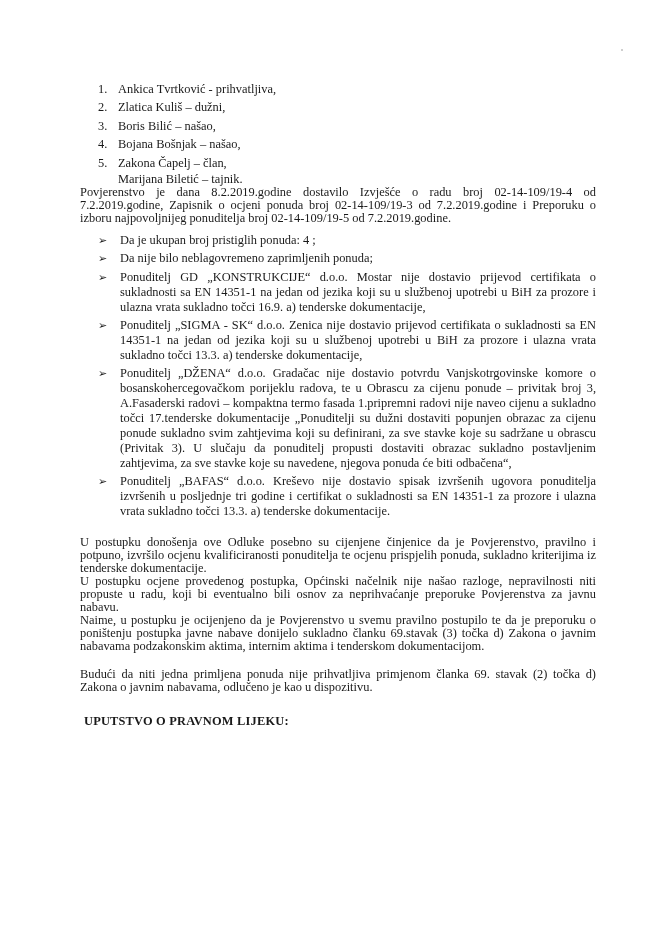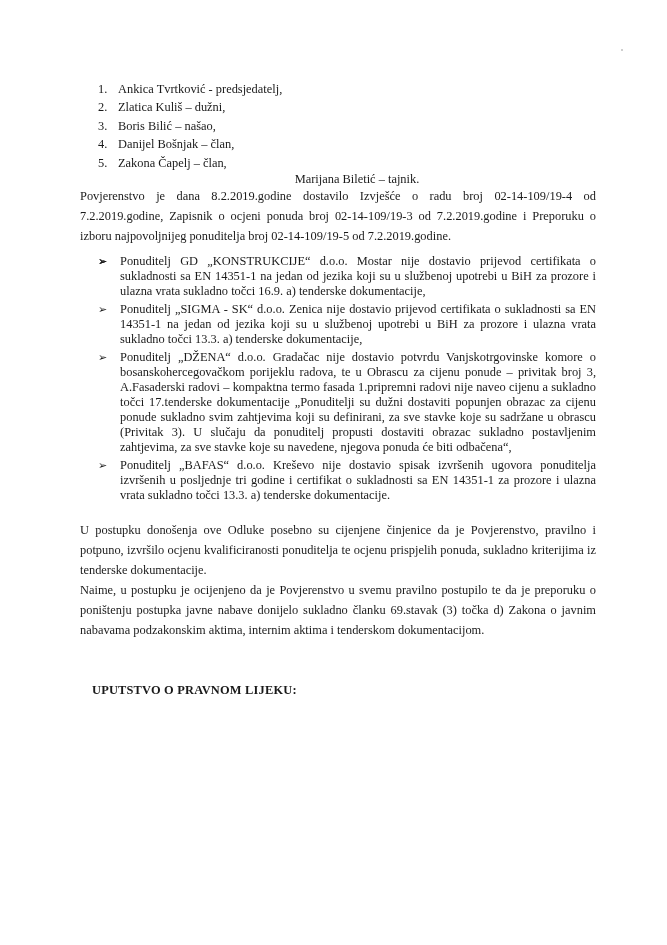--- a/index.html
+++ b/index.html
@@ -2,59 +2,61 @@
 <html><head>
 <meta charset="utf-8">
 <style>
   html, body { margin:0; padding:0; background:#ffffff; }
   body { width:667px; height:945px; position:relative; overflow:hidden;
          font-family:"Liberation Serif", serif; color:#1a1a1a; font-size:12.4px; }
   .page { position:absolute; left:80px; top:80px; width:516px; }
   .members { margin:0; padding:0; list-style:none; }
   .members li { position:relative; padding-left:38px; line-height:18.4px; height:18.4px; white-space:nowrap; }
   .members li .num { position:absolute; left:18px; width:16px; }
-  .p { text-align:justify; line-height:20px; margin:0; }
+  .p { text-align:justify; line-height:13px; margin:0; }
   .bullets { margin:8px 0 0 0; padding:0; list-style:none; }
   .bullets li { position:relative; padding-left:40px; line-height:14.9px; text-align:justify; margin-bottom:3.5px; }
   .bullets li .arrow { position:absolute; left:18px; top:0; font-size:11px; }
   .gap { height:15px; }
-  .heading { font-weight:bold; line-height:15px; margin:12px; letter-spacing:0.2px; }
+  .heading { font-weight:bold; line-height:15px; margin:4px; letter-spacing:0.2px; }
   .speck { position:absolute; width:2px; height:2px; background:#cfcfcf; }
 </style>
 </head>
 <body>
 
 <div class="speck" style="left:621px;top:49px;"></div>
 
 <div class="page">
 
   <ol class="members">
-    <li><span class="num">1.</span><span>Ankica Tvrtković - predsjedatelj,</span></li>
+    <li><span class="num">1.</span><span>Ankica Tvrtković - prihvatljiva,</span></li>
     <li><span class="num">2.</span><span>Zlatica Kuliš – dužni,</span></li>
     <li><span class="num">3.</span><span>Boris Bilić – našao,</span></li>
-    <li><span class="num">4.</span><span>Danijel Bošnjak – član,</span></li>
+    <li><span class="num">4.</span><span>Bojana Bošnjak – našao,</span></li>
     <li><span class="num">5.</span><span>Zakona Čapelj – član,</span></li>
-    <li style="height:14px;line-height:14px;text-align:center;"><span class="num"></span><span>Marijana Biletić – tajnik.</span></li>
+    <li style="height:14px;line-height:14px;"><span class="num"></span><span>Marijana Biletić – tajnik.</span></li>
   </ol>
 
   <p class="p">Povjerenstvo je dana 8.2.2019.godine dostavilo Izvješće o radu broj 02-14-109/19-4 od 7.2.2019.godine, Zapisnik o ocjeni ponuda broj 02-14-109/19-3 od 7.2.2019.godine i Preporuku o izboru najpovoljnijeg ponuditelja broj 02-14-109/19-5 od 7.2.2019.godine.</p>
 
   <ul class="bullets">
-    <li><span class="arrow">➢</span></li>
-    <li><span class="arrow">➢</span></li>
+    <li><span class="arrow">➢</span><span>Da je ukupan broj pristiglih ponuda: 4 ;</span></li>
+    <li><span class="arrow">➢</span><span>Da nije bilo neblagovremeno zaprimljenih ponuda;</span></li>
     <li><span class="arrow">➢</span><span>Ponuditelj GD „KONSTRUKCIJE“ d.o.o. Mostar nije dostavio prijevod certifikata o sukladnosti sa EN 14351-1 na jedan od jezika koji su u službenoj upotrebi u BiH za prozore i ulazna vrata sukladno točci 16.9. a) tenderske dokumentacije,</span></li>
     <li><span class="arrow">➢</span><span>Ponuditelj „SIGMA - SK“ d.o.o. Zenica  nije dostavio prijevod certifikata o sukladnosti sa EN 14351-1 na jedan od jezika koji su u službenoj upotrebi u BiH za prozore i ulazna vrata sukladno točci 13.3. a) tenderske dokumentacije,</span></li>
     <li><span class="arrow">➢</span><span>Ponuditelj „DŽENA“ d.o.o. Gradačac nije dostavio potvrdu Vanjskotrgovinske komore o bosanskohercegovačkom porijeklu radova, te u Obrascu za cijenu ponude – privitak broj 3, A.Fasaderski radovi – kompaktna termo fasada 1.pripremni radovi nije naveo cijenu a sukladno točci 17.tenderske dokumentacije „Ponuditelji su dužni dostaviti popunjen obrazac za cijenu ponude sukladno svim zahtjevima koji su definirani, za sve stavke koje su sadržane u obrascu (Privitak 3). U slučaju da ponuditelj propusti dostaviti obrazac sukladno postavljenim zahtjevima, za sve stavke koje su navedene, njegova ponuda će biti odbačena“,</span></li>
     <li><span class="arrow">➢</span><span>Ponuditelj „BAFAS“ d.o.o. Kreševo nije dostavio spisak izvršenih ugovora ponuditelja izvršenih u posljednje tri godine i certifikat o sukladnosti sa  EN 14351-1 za prozore i ulazna vrata sukladno točci 13.3. a) tenderske dokumentacije.</span></li>
   </ul>
 
   <div class="gap" style="height:14px;"></div>
 
   <p class="p">U postupku donošenja ove Odluke posebno su cijenjene činjenice da je Povjerenstvo, pravilno i potpuno, izvršilo ocjenu kvalificiranosti ponuditelja te ocjenu prispjelih ponuda, sukladno kriterijima iz tenderske dokumentacije.</p>
+  <p class="p">U postupku ocjene provedenog postupka, Općinski načelnik nije našao razloge, nepravilnosti niti propuste u radu, koji bi eventualno bili osnov za neprihvaćanje preporuke Povjerenstva za javnu nabavu.</p>
   <p class="p">Naime, u postupku je ocijenjeno da je Povjerenstvo u svemu pravilno postupilo te da je preporuku o poništenju postupka javne nabave donijelo sukladno članku 69.stavak (3) točka d) Zakona o javnim nabavama podzakonskim aktima, internim aktima i tenderskom dokumentacijom.</p>
 
   <div class="gap"></div>
 
+  <p class="p">Budući da niti jedna primljena ponuda nije prihvatljiva primjenom članka 69. stavak (2) točka d) Zakona o javnim nabavama, odlučeno je kao u dispozitivu.</p>
 
   <div class="gap" style="height:16px;"></div>
 
   <p class="heading">UPUTSTVO O PRAVNOM LIJEKU:</p>
 </div>
 
 </body></html>

